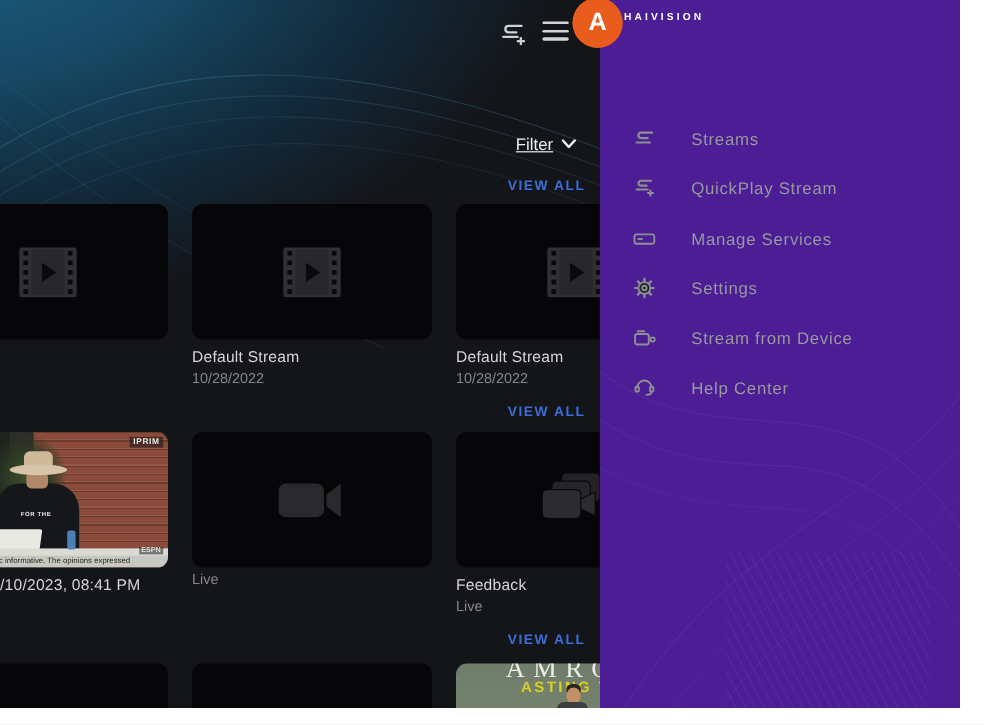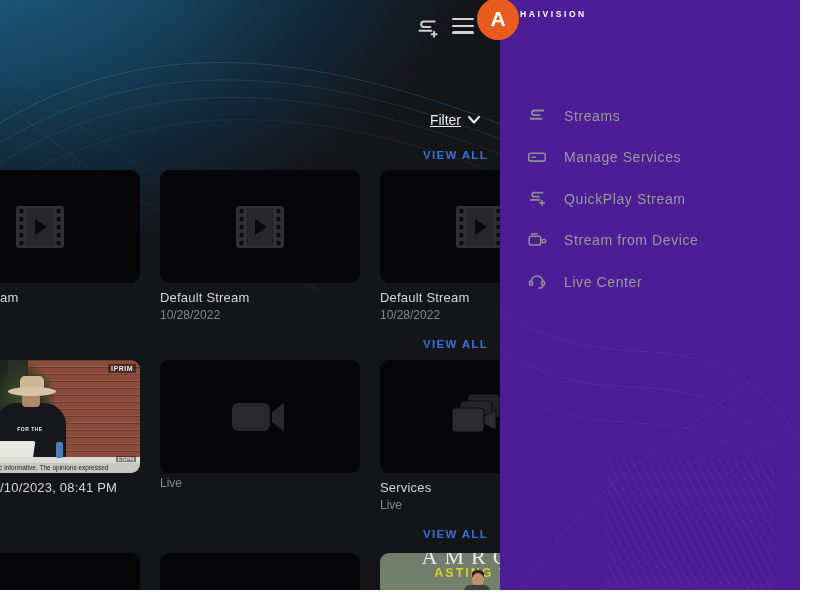--- a/index.html
+++ b/index.html
@@ -79,21 +79,21 @@
   .drawer { position:absolute; left:500px; top:0; width:300px; height:590px; background:#4c1d95; z-index:10; overflow:hidden; }
   .drawer::after { content:""; position:absolute; right:25px; bottom:0; width:170px; height:130px;
     background:repeating-linear-gradient(62deg, rgba(255,255,255,0.05) 0 1px, transparent 1px 7px); }
   .threads { position:absolute; left:0; top:0; pointer-events:none; }
   .brand { position:absolute; left:20px; top:9px; }
   .brand-top { font-size:8.5px; font-weight:bold; color:#fff; letter-spacing:2.6px; }
   .brand-bottom { font-size:25px; font-weight:300; color:#fdfdfd; letter-spacing:.5px; margin-top:1px; }
   .menu { position:absolute; left:0; top:95px; width:100%; }
   .menu-item { display:flex; align-items:center; height:41.5px; padding-left:26px; cursor:pointer; }
   .menu-item .mi-icon { width:22px; height:22px; flex:0 0 22px; display:flex; align-items:center; }
-  .menu-item .mi-label { margin-left:16px; font-size:14px; font-weight:500; color:#97999d; letter-spacing:.6px; }
+  .menu-item .mi-label { margin-left:28px; font-size:14px; font-weight:500; color:#97999d; letter-spacing:.6px; }
 </style>
 </head>
 <body>
 
 <div class="app">
 
   <div class="banner">
     <svg width="540" height="300" viewBox="0 0 540 300">
       <path d="M-40 150 C 120 30, 300 40, 540 140" stroke="rgba(95,176,224,0.22)" fill="none"></path>
       <path d="M-40 170 C 120 50, 300 55, 540 155" stroke="rgba(95,176,224,0.16)" fill="none"></path>
@@ -130,21 +130,20 @@
               <rect x="3.5" y="35" width="4" height="4"></rect>
             <rect x="40.5" y="3" width="4" height="4"></rect>
               <rect x="40.5" y="11" width="4" height="4"></rect>
               <rect x="40.5" y="19" width="4" height="4"></rect>
               <rect x="40.5" y="27" width="4" height="4"></rect>
               <rect x="40.5" y="35" width="4" height="4"></rect>
             <polygon points="19,13 31,21 19,29"></polygon>
           </g>
         </svg>
       </div>
-      <div class="title off60">am</div>
     </div>
 
     <div class="card r1 c2">
       <div class="thumb">
         <svg width="48" height="42" viewBox="0 0 48 42">
           <rect x="0" y="0" width="48" height="42" rx="3" fill="#303034"></rect>
           <rect x="10" y="2" width="28" height="38" fill="#28282c"></rect>
           <g fill="#0a0a0c">
             <rect x="3.5" y="3" width="4" height="4"></rect>
               <rect x="3.5" y="11" width="4" height="4"></rect>
@@ -221,21 +220,21 @@
 
     <div class="card r2 c3">
       <div class="thumb">
         <svg width="56" height="46" viewBox="0 0 56 46">
           <rect x="16" y="0" width="32" height="24" rx="4" fill="#232326" stroke="#0a0a0c"></rect>
           <rect x="8" y="7" width="32" height="24" rx="4" fill="#26262a" stroke="#0a0a0c"></rect>
           <rect x="0" y="14" width="32" height="24" rx="4" fill="#2c2c30" stroke="#0a0a0c"></rect>
           <polygon points="32,22 44,16 44,36 32,30" fill="#2c2c30" stroke="#0a0a0c"></polygon>
         </svg>
       </div>
-      <div class="title">Services</div>
+      <div class="title">Feedback</div>
       <div class="subtitle">Live</div>
     </div>
 
     <div class="card r3 c1">
       <div class="thumb"></div>
     </div>
     <div class="card r3 c2">
       <div class="thumb"></div>
     </div>
     <div class="card r3 c3">
@@ -285,40 +284,59 @@
           <svg width="22" height="22" viewBox="0 0 24 24" fill="none" stroke="#8d8f93" stroke-width="2" stroke-linecap="round">
             <path d="M19 6 L9 6 C5.8 6 5.8 11 9 11 L15 11"></path>
               <path d="M5 15 L17 15"></path>
           </svg>
           </span>
         <span class="mi-label">Streams</span>
       </div>
 
       <div class="menu-item">
         <span class="mi-icon">
-          <svg width="22" height="22" viewBox="0 0 24 24" fill="none" stroke="#8d8f93" stroke-width="1.7" stroke-linecap="round">
-            <rect x="3" y="8" width="18" height="8.5" rx="2"></rect>
-              <path d="M6.5 12.2 L10 12.2"></path>
-          </svg>
-          </span>
-        <span class="mi-label">Manage Services</span>
-      </div>
-
-      <div class="menu-item">
-        <span class="mi-icon">
           <svg width="22" height="22" viewBox="0 0 24 24" fill="none" stroke="#8d8f93" stroke-width="1.9" stroke-linecap="round">
             <path d="M18 5 L9 5 C6 5 6 9.5 9 9.5 L14 9.5"></path>
               <path d="M5 13 L15 13"></path>
             <path d="M17.5 14 L17.5 18.5"></path>
               <path d="M15.2 16.2 L19.8 16.2"></path>
           </svg>
           </span>
         <span class="mi-label">QuickPlay Stream</span>
       </div>
 
+      <div class="menu-item">
+        <span class="mi-icon">
+          <svg width="22" height="22" viewBox="0 0 24 24" fill="none" stroke="#8d8f93" stroke-width="1.7" stroke-linecap="round">
+            <rect x="3" y="8" width="18" height="8.5" rx="2"></rect>
+              <path d="M6.5 12.2 L10 12.2"></path>
+          </svg>
+          </span>
+        <span class="mi-label">Manage Services</span>
+      </div>
+
+      <div class="menu-item">
+        <span class="mi-icon">
+          <svg width="22" height="22" viewBox="0 0 24 24" fill="none" stroke="#8d8f93" stroke-width="1.7" stroke-linecap="round">
+            <g stroke-width="2">
+              <path d="M12 3.5 L12 6"></path>
+                <path d="M12 18 L12 20.5"></path>
+                <path d="M3.5 12 L6 12"></path>
+                <path d="M18 12 L20.5 12"></path>
+              <path d="M6 6 L7.8 7.8"></path>
+                <path d="M16.2 16.2 L18 18"></path>
+                <path d="M18 6 L16.2 7.8"></path>
+                <path d="M7.8 16.2 L6 18"></path>
+            </g>
+            <circle cx="12" cy="12" r="5.4" fill="#212327" stroke="#8d8f93"></circle>
+            <circle cx="12" cy="12" r="2"></circle>
+          </svg>
+          </span>
+        <span class="mi-label">Settings</span>
+      </div>
 
       <div class="menu-item">
         <span class="mi-icon">
           <svg width="22" height="22" viewBox="0 0 24 24" fill="none" stroke="#8d8f93" stroke-width="1.7" stroke-linecap="round">
             <rect x="3.5" y="8" width="12.5" height="9.5" rx="2"></rect>
               <path d="M6 5.5 L12 5.5"></path>
               <circle cx="19.5" cy="13" r="1.9"></circle>
           </svg>
           </span>
         <span class="mi-label">Stream from Device</span>
@@ -326,21 +344,21 @@
 
       <div class="menu-item">
         <span class="mi-icon">
           <svg width="22" height="22" viewBox="0 0 24 24" fill="none" stroke="#8d8f93" stroke-width="1.7" stroke-linecap="round">
             <path d="M5.5 12 A6.5 6.5 0 0 1 18.5 12"></path>
             <rect x="3.8" y="11" width="3.2" height="4.6" rx="1.5"></rect>
             <rect x="17" y="11" width="3.2" height="4.6" rx="1.5"></rect>
             <path d="M18.5 15.5 C18.5 18 16 18.6 13.8 18.6"></path>
           </svg>
           </span>
-        <span class="mi-label">Live Center</span>
+        <span class="mi-label">Help Center</span>
       </div>
 
 
 
     </div>
   </div>
 
   <div class="badge" style="background: rgb(232, 93, 29);">A</div>
 
 </div>

